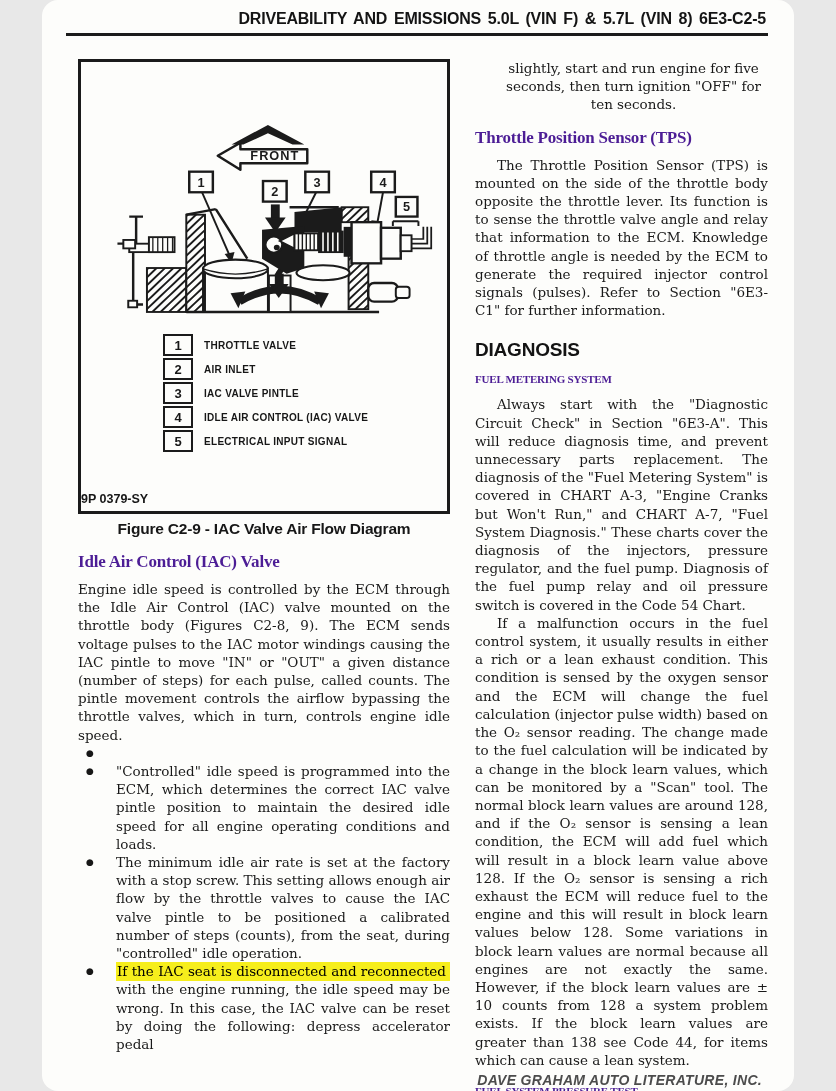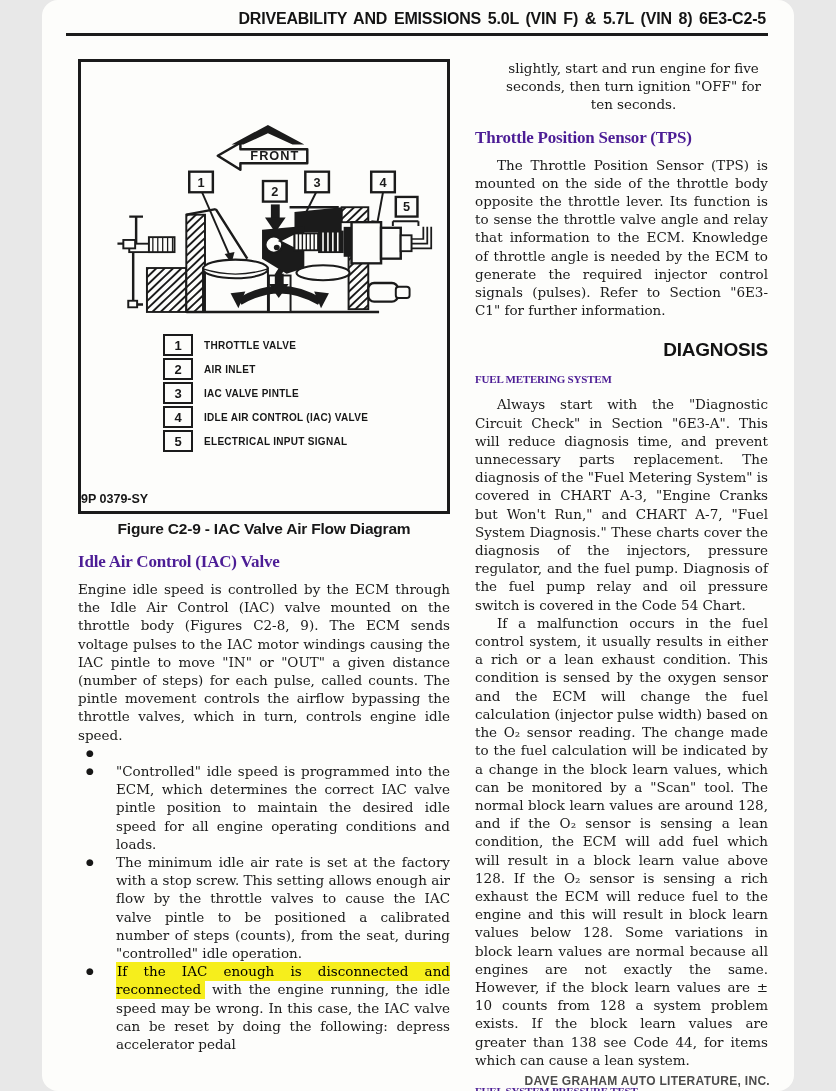--- a/index.html
+++ b/index.html
@@ -47,39 +47,39 @@
   }
 
   
   h2.sec{
     font-family:Liberation Serif, serif; font-weight:700; font-size:17px;
     letter-spacing:-0.2px; margin:14px 0 8px; color:#4c1d95;
   }
   h2.caps{font-size:11px; margin:16px 0 10px;}
   h1.diag{
     font-family:"Liberation Sans", sans-serif; font-weight:700; font-size:19px;
-    text-align:right; letter-spacing:-0.2px; margin:20px 0 12px; color:#131313;
+    text-align:left; letter-spacing:-0.2px; margin:20px 0 12px; color:#131313;
   }
   .body{
     font-size:13.5px; line-height:18.2px; text-align:justify; margin:0; color:#191919;
   }
   p.body{margin:0;}
   .ind{text-indent:22px;}
   .cont{padding-left:24px; text-align:center; margin-bottom:1px;}
   .bullets{margin-top:0;}
   .bullet{display:flex;}
   .bullet .dot{
     flex:none; width:30px; padding-left:8px; font-size:9px; line-height:18.2px;
   }
   .bullet .btext{flex:1; min-width:0;}
   mark{padding:1px 4px 2px 1px;}
   .footer{
-    position:absolute; right:24px; bottom:3px;
+    position:absolute; right:32px; bottom:3px;
     font-family:"Liberation Sans", sans-serif; font-weight:700;
-    font-size:12px; letter-spacing:0.3px; color:#4c4c4c;
+    font-size:14px; letter-spacing:0.3px; color:#4c4c4c;font-style:italic;
   }
 </style>
 </head>
 <body>
 
 <div class="page">
 
   <div class="header">
     <span>DRIVEABILITY AND EMISSIONS 5.0L (VIN F) &amp; 5.7L (VIN 8) 6E3-C2-5</span>
   </div>
@@ -235,21 +235,21 @@
         <div class="bullet">
           <span class="dot">●</span>
           <div class="btext body">"Controlled" idle speed is programmed into the ECM, which determines the correct IAC valve pintle position to maintain the desired idle speed for all engine operating conditions and loads.</div>
         </div>
         <div class="bullet">
           <span class="dot">●</span>
           <div class="btext body">The minimum idle air rate is set at the factory with a stop screw.  This setting allows enough air flow by the throttle valves to cause the IAC valve pintle to be positioned a calibrated number of steps (counts), from the seat, during "controlled" idle operation.</div>
         </div>
         <div class="bullet">
           <span class="dot">●</span>
-          <div class="btext body"><mark style="background: rgb(246, 238, 28);">If the IAC enough is disconnected and reconnected</mark><span> with the engine running, the idle speed may be wrong.  In this case, the IAC valve can be reset by doing the following: depress accelerator pedal</span></div>
+          <div class="btext body"><mark style="background: rgb(246, 238, 28);">If the IAC seat is disconnected and reconnected</mark><span> with the engine running, the idle speed may be wrong.  In this case, the IAC valve can be reset by doing the following: depress accelerator pedal</span></div>
         </div>
       </div>
     </div>
 
     <div class="col-right">
 
       <div class="body cont">slightly, start and run engine for five seconds, then turn ignition "OFF" for ten seconds.</div>
 
       <h2 class="sec">Throttle Position Sensor (TPS)</h2>
       <p class="body ind">The Throttle Position Sensor (TPS) is mounted on the side of the throttle body opposite the throttle lever.  Its function is to sense the throttle valve angle and relay that information to the ECM.  Knowledge of throttle angle is needed by the ECM to generate the required injector control signals (pulses).  Refer to Section "6E3-C1" for further information.</p>

